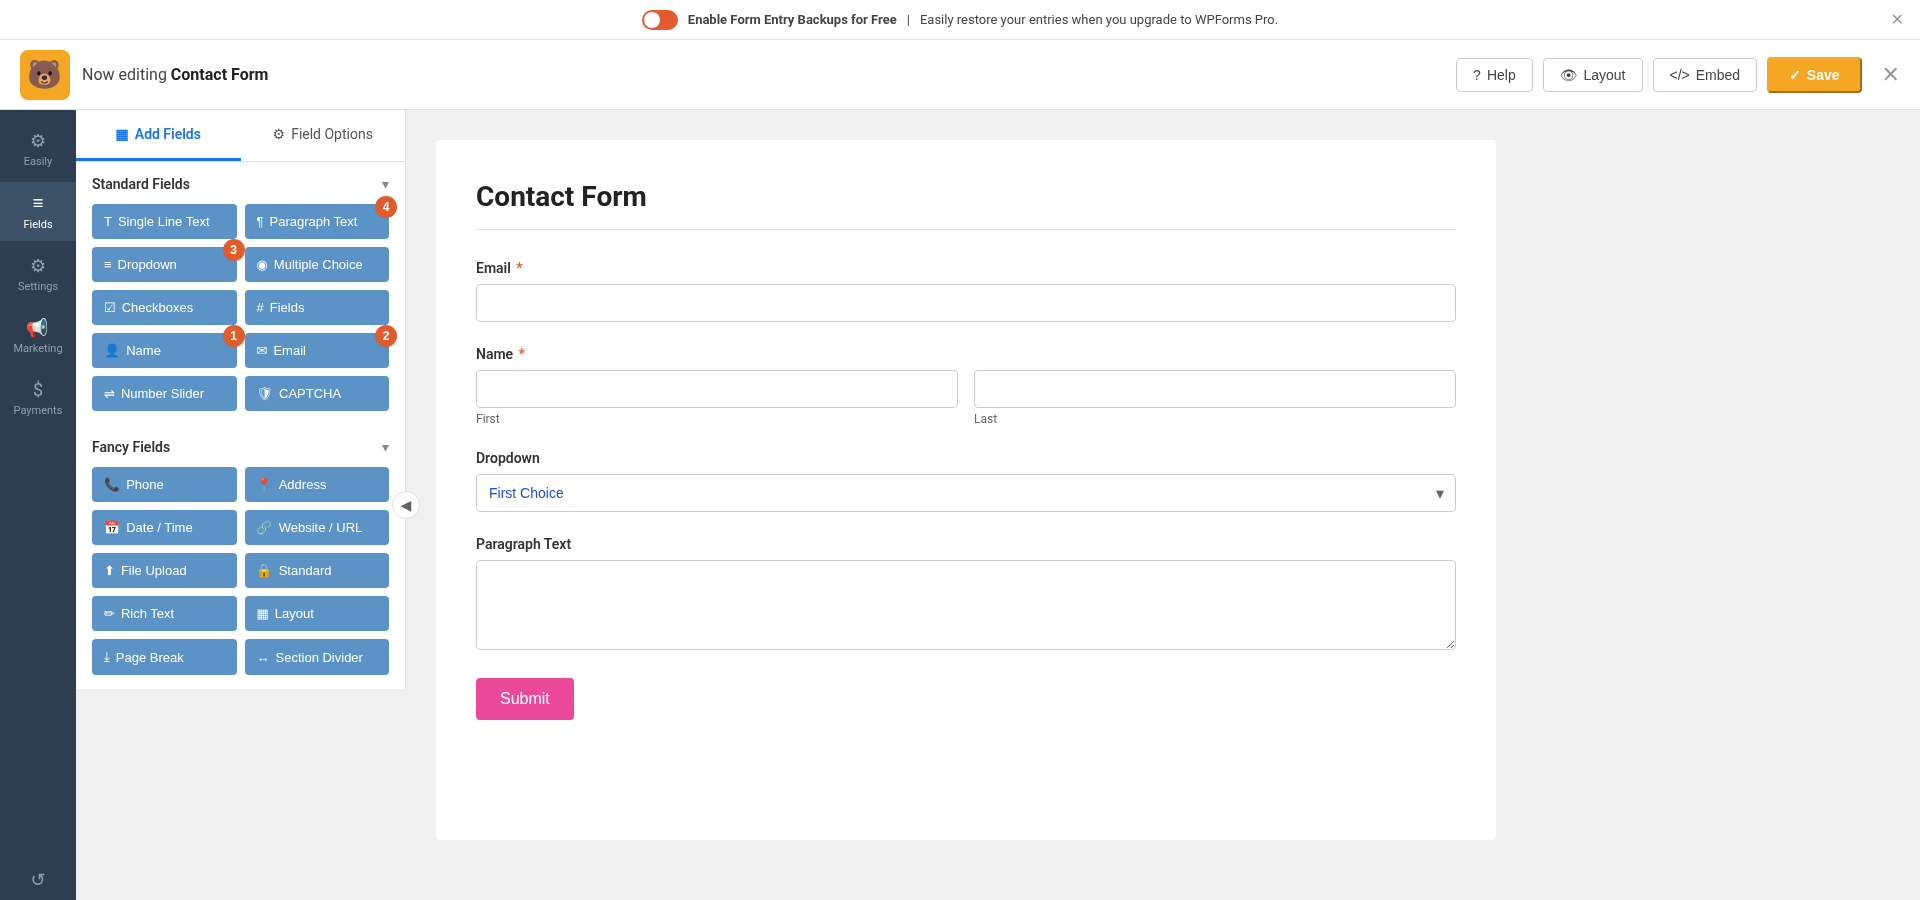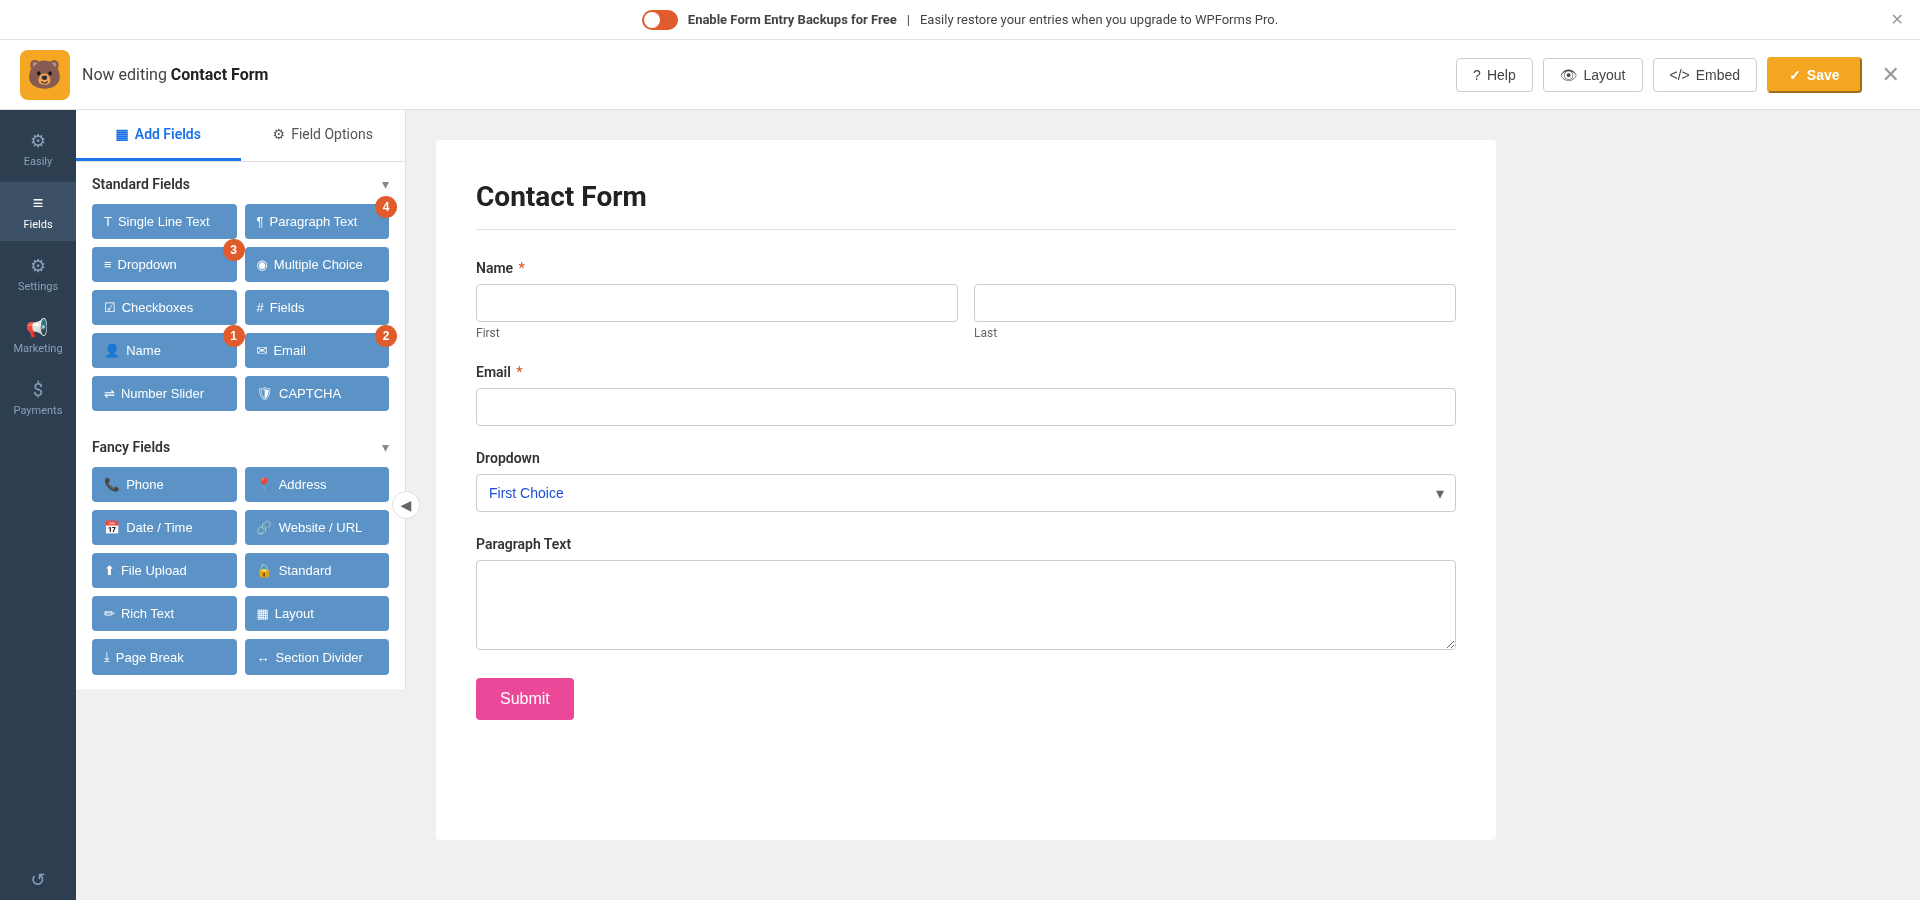--- a/index.html
+++ b/index.html
@@ -575,46 +575,46 @@
   </div>
 
   <div class="form-canvas">
     <div class="form-card">
 
       <div class="form-title">Contact Form</div>
 
       
       <div class="form-field">
         <label>
+          <span>Email</span>
+          <span class="req">*</span>
+        </label>
+        <input type="email" class="form-input" style="">
+      </div>
+
+      
+      <div class="form-field">
+        <label>
           <span>Name</span>
           <span class="req">*</span>
         </label>
         <div class="name-row">
           <div class="name-sub">
             <input type="text" class="form-input" placeholder="" style="">
             <span class="sub-label">First</span>
           </div>
           <div class="name-sub">
             <input type="text" class="form-input" placeholder="" style="">
             <span class="sub-label">Last</span>
           </div>
         </div>
       </div>
 
       
       <div class="form-field">
-        <label>
-          <span>Email</span>
-          <span class="req">*</span>
-        </label>
-        <input type="email" class="form-input" style="">
-      </div>
-
-      
-      <div class="form-field">
         <label>Dropdown</label>
         <div class="form-select-wrap">
           <select>
             <option>First Choice</option>
           </select>
         </div>
       </div>
 
       
       <div class="form-field">

